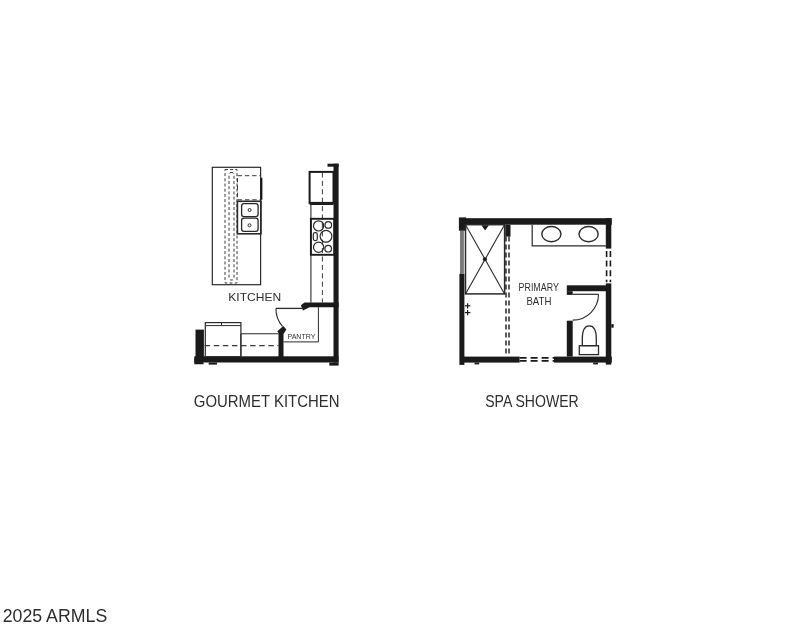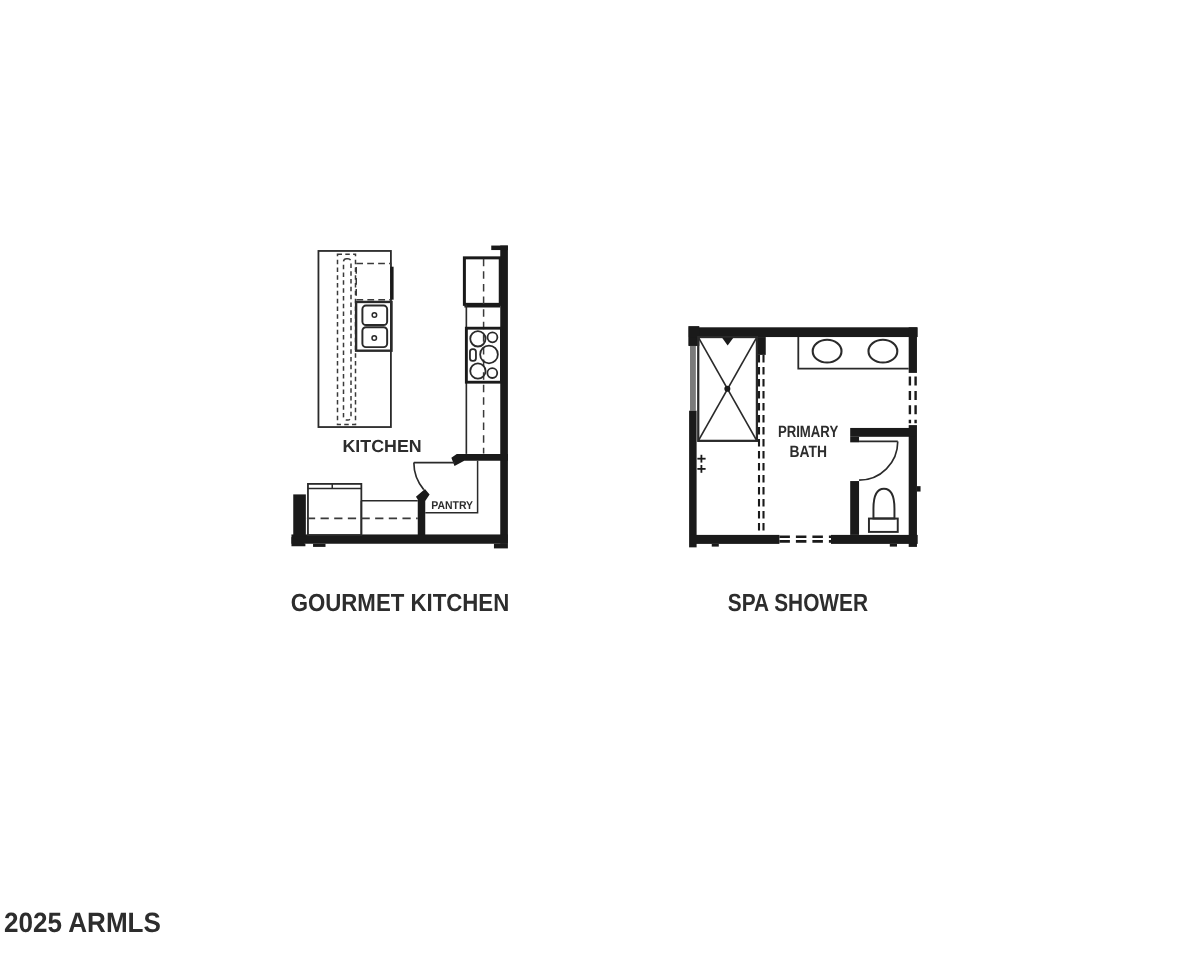--- a/index.html
+++ b/index.html
@@ -1,16 +1,16 @@
 <!DOCTYPE html>
 <html><head>
 <meta charset="utf-8">
 <style>
   html,body{margin:0;padding:0;background:#ffffff;}
-  .page{position:relative;width:800px;height:644px;background:#ffffff;overflow:hidden;font-weight:bold;}
+  .page{position:relative;width:800px;height:644px;background:#ffffff;overflow:hidden;}
   svg{position:absolute;left:0;top:0;}
   text{font-family:"Liberation Sans",sans-serif;fill:#2d2d2d;}
 </style>
 </head>
 <body>
 <div class="page">
 <svg width="800" height="644" viewBox="0 0 800 644">
 
 <g>
 <rect x="212.3" y="167.3" width="48.3" height="117.4" fill="none" stroke="#2a2a2a" stroke-width="1.2"></rect>

